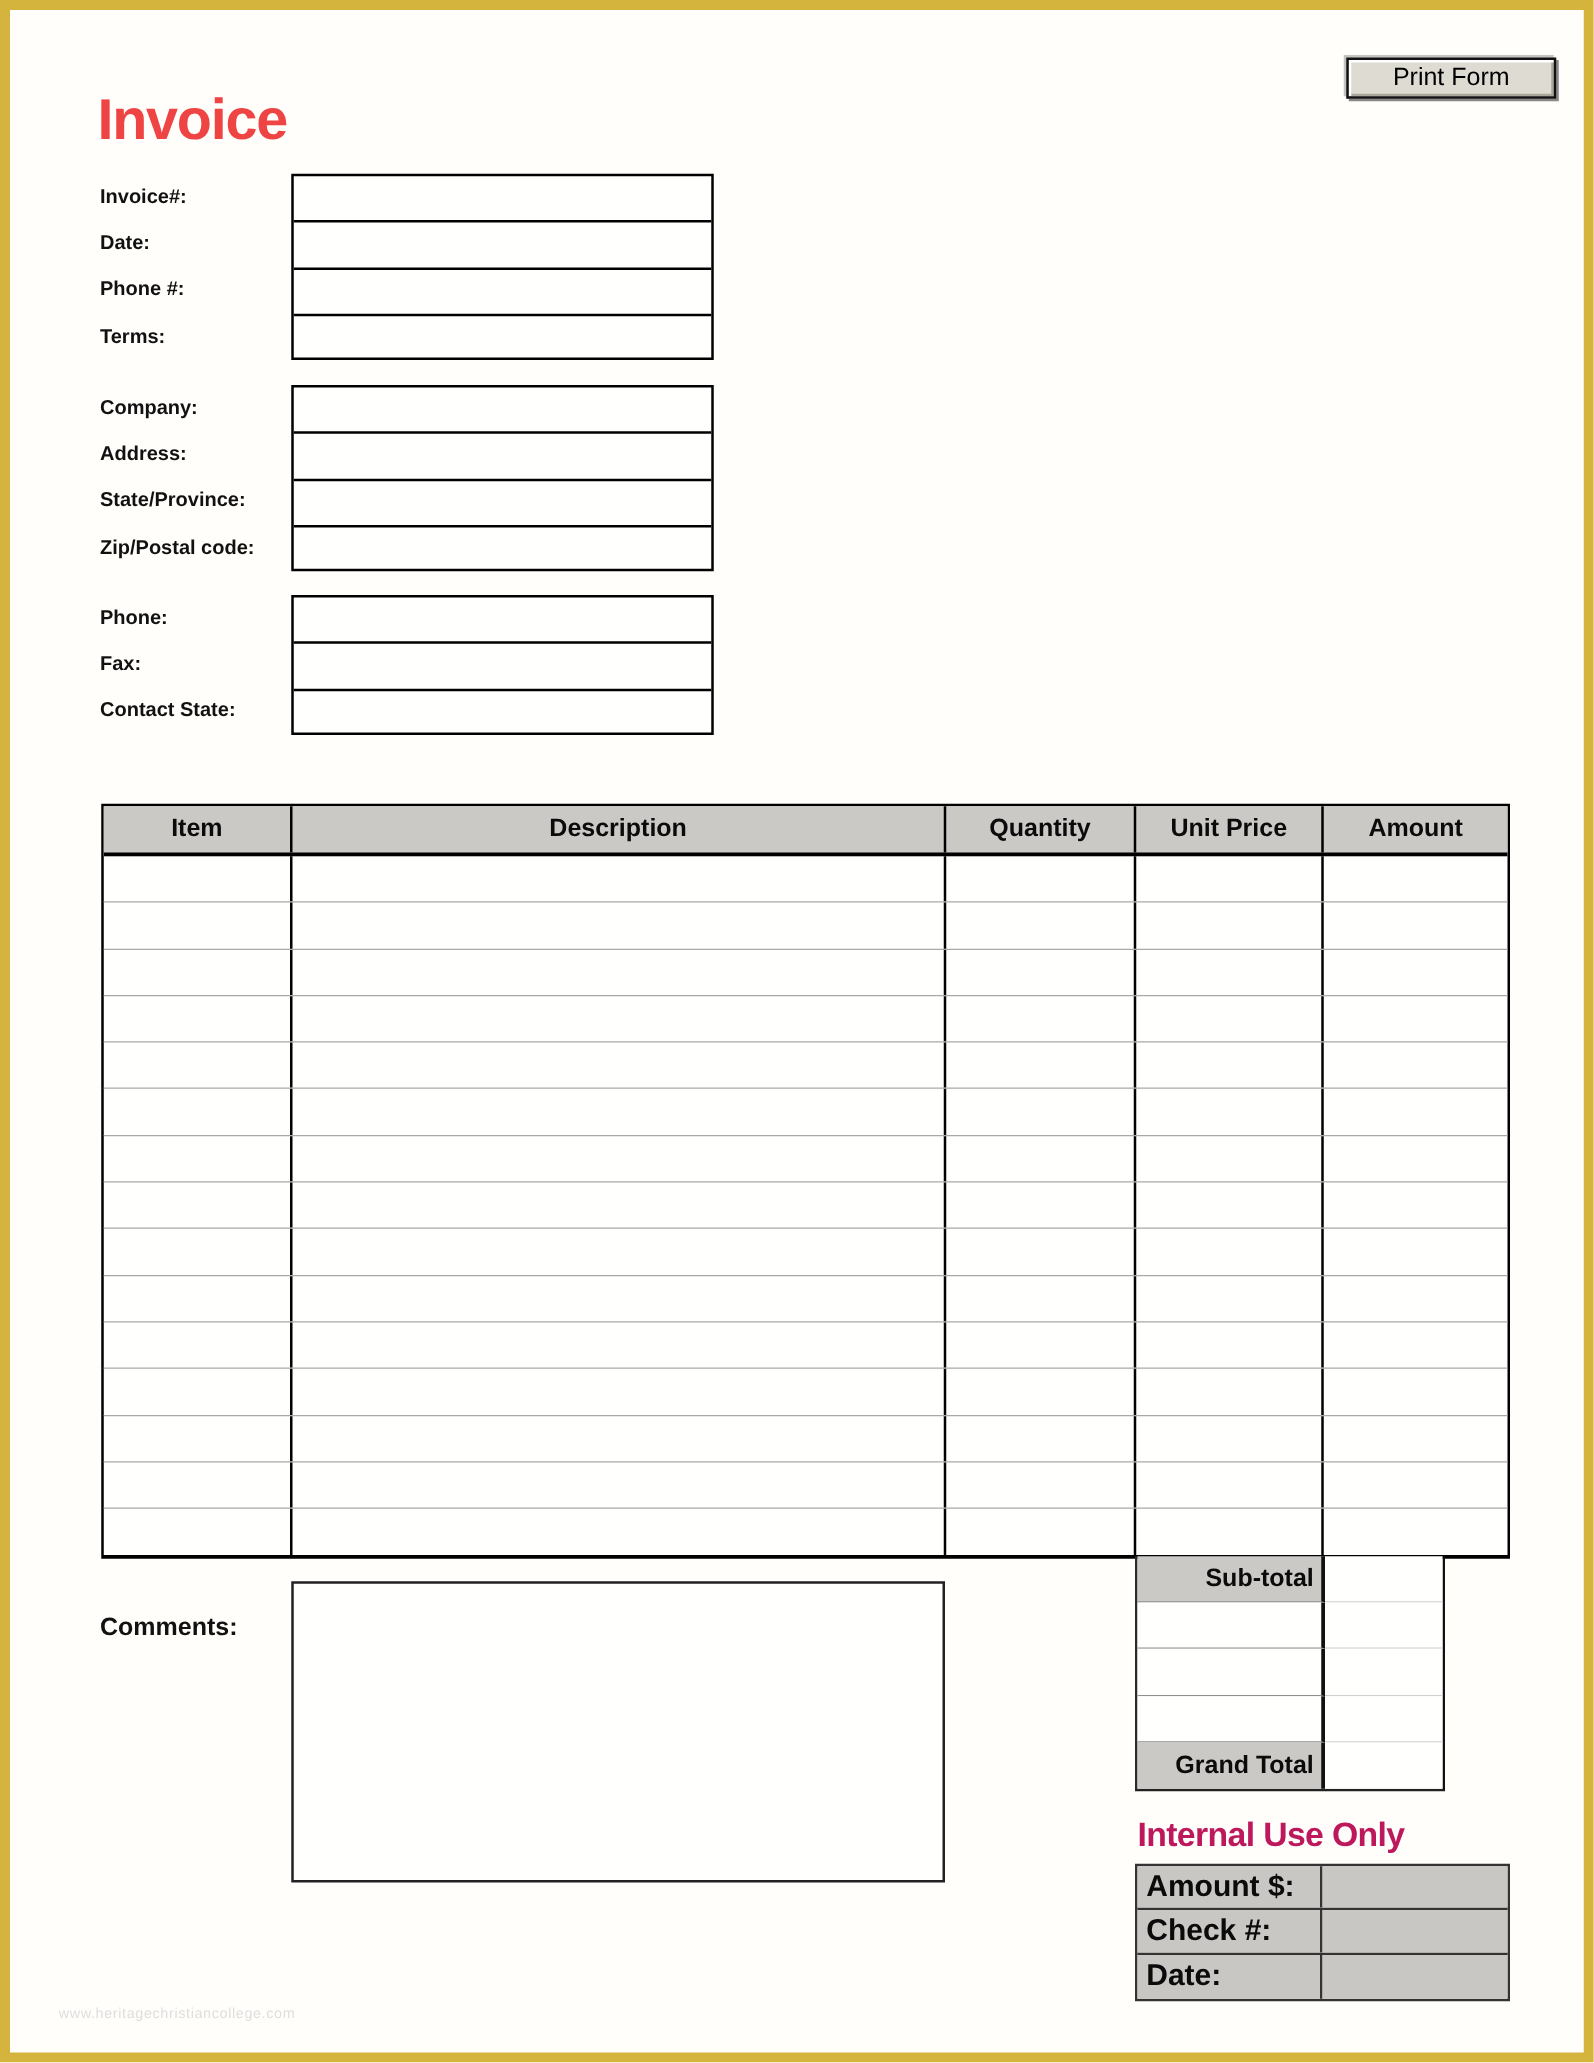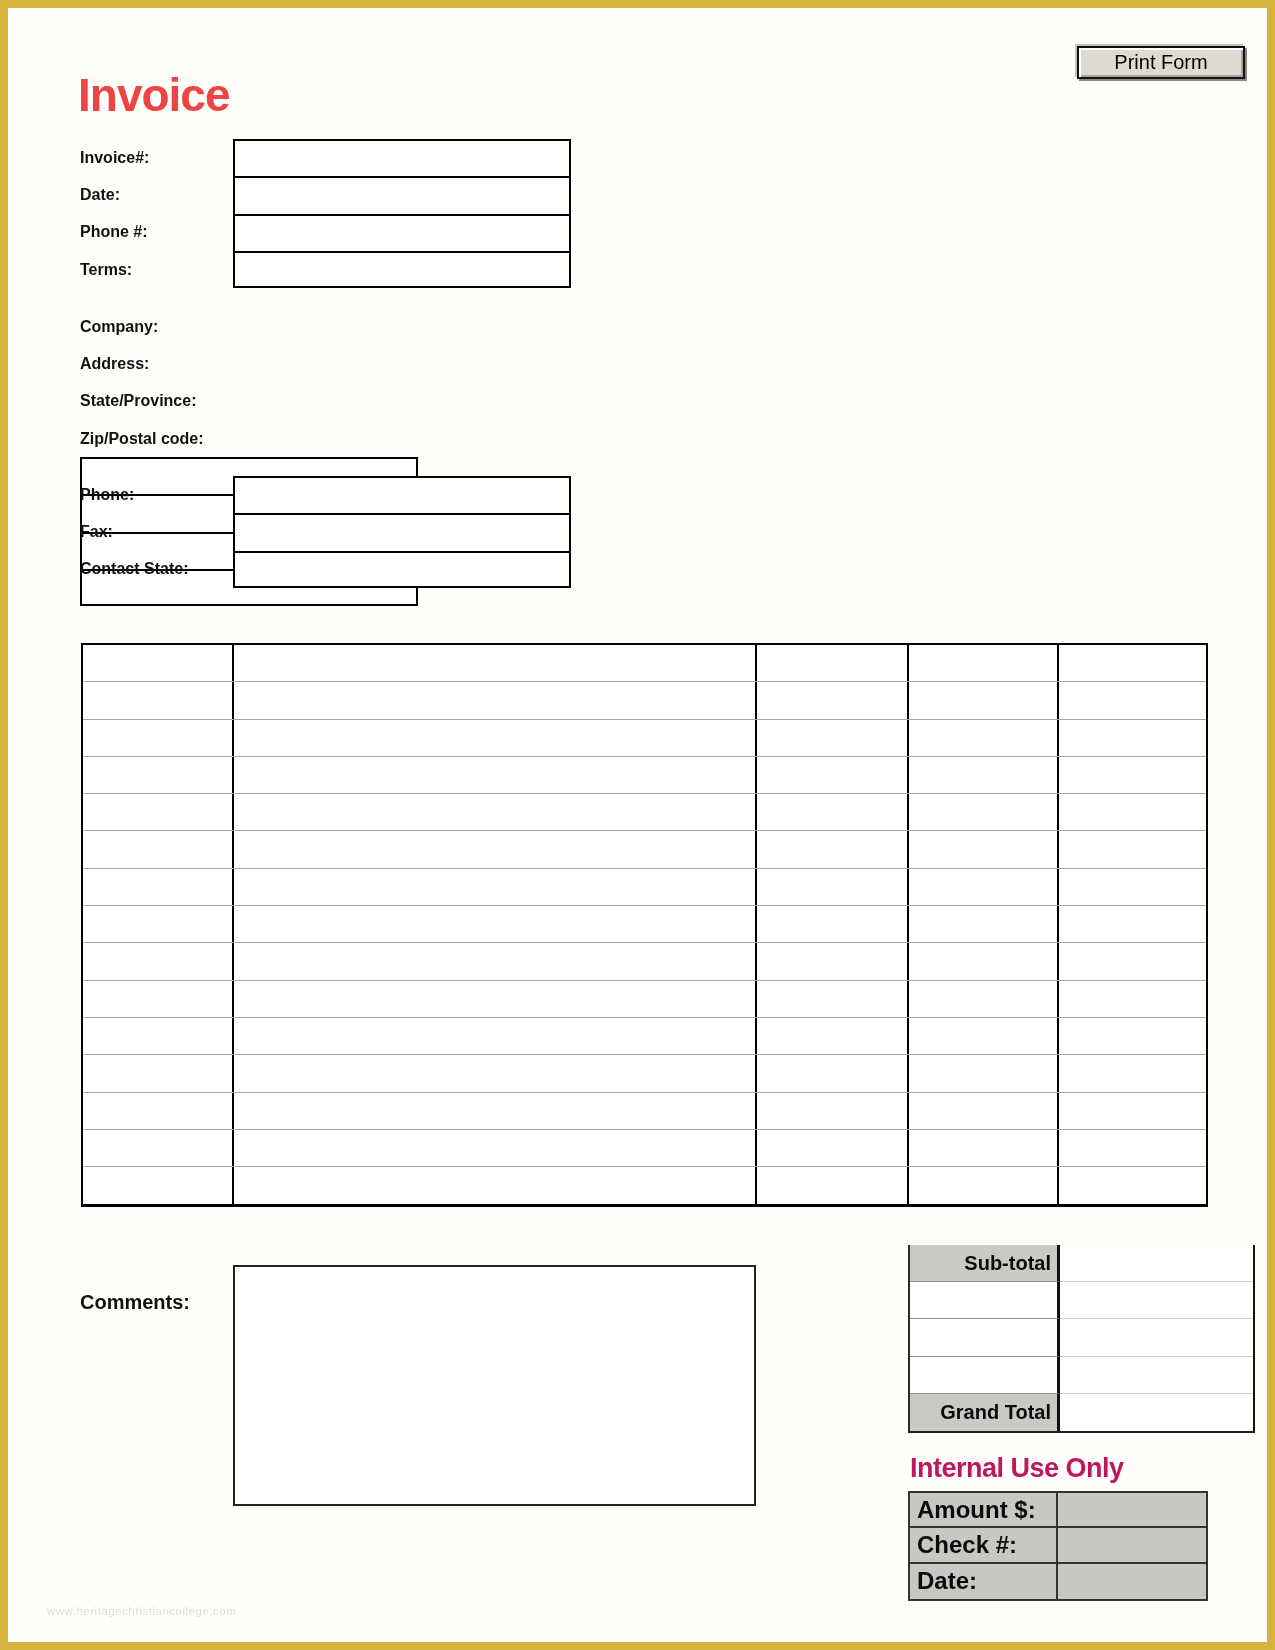--- a/index.html
+++ b/index.html
@@ -28,21 +28,21 @@
     height:37.3px;display:flex;align-items:center;
     font-weight:bold;font-size:16px;color:#111;white-space:nowrap;
   }
   .fg-boxes{width:338px;border:2px solid #000;background:#fffffe;}
   .fg-boxes input{
     display:block;width:100%;height:37.3px;border:none;border-bottom:2px solid #000;
     background:transparent;outline:none;font-size:17px;padding:0 6px;
   }
   .fg-boxes input:last-child{border-bottom:none;height:33px;}
   #group-invoice{top:131px;}
-  #group-company{top:300px;flex-direction:column;}
+  #group-company{top:300px;}
   #group-contact{top:468px;}
   
   .items-table{
     position:absolute;left:73px;top:635px;width:1127px;
     border:2px solid #000;border-bottom-width:3px;background:#fffffe;
   }
   .items-header{display:flex;height:40px;background:#cbc9c6;border-bottom:3px solid #000;}
   .hcell{
     display:flex;align-items:center;justify-content:center;
     font-weight:bold;font-size:20px;color:#0b0b0b;border-right:2px solid #000;
@@ -56,21 +56,21 @@
   
   .comments-label{
     position:absolute;left:72px;top:1283px;font-weight:bold;font-size:20px;color:#111;
   }
   .comments-box{
     position:absolute;left:225px;top:1257px;width:523px;height:241px;
     border:2px solid #222;background:#fffffe;resize:none;outline:none;font-size:16px;padding:6px;
   }
   
   .totals{
-    position:absolute;left:900px;top:1237px;width:347px;
+    position:absolute;left:900px;top:1237px;width:248px;
     border-left:2px solid #2a2a2a;border-right:2px solid #111;border-bottom:2px solid #222;
   }
   .t-row{display:flex;height:37.2px;}
   .t-label{
     width:150px;border-right:3px solid #111;display:flex;align-items:center;justify-content:flex-end;
     padding-right:6px;font-weight:bold;font-size:20px;color:#0b0b0b;
     border-bottom:1px solid #8f8f8f;background:#fffffe;
   }
   .t-row:last-child .t-label{border-bottom:none;}
   .t-label.gray{background:#cbc9c6;}
@@ -147,20 +147,27 @@
       <div class="fg-label">Contact State:</div>
     </div>
     <div class="fg-boxes">
       <input type="text" value="" style="">
       <input type="text" value="" style="">
       <input type="text" value="" style="">
     </div>
   </div>
 
   <div class="items-table">
+    <div class="items-header">
+      <div class="hcell c0">Item</div>
+      <div class="hcell c1">Description</div>
+      <div class="hcell c2">Quantity</div>
+      <div class="hcell c3">Unit Price</div>
+      <div class="hcell c4">Amount</div>
+    </div>
     <div id="items-body">
         <div class="item-row">
           <div class="bcell c0"></div>
           <div class="bcell c1"></div>
           <div class="bcell c2"></div>
           <div class="bcell c3"></div>
           <div class="bcell c4"></div>
         </div>
         <div class="item-row">
           <div class="bcell c0"></div>

